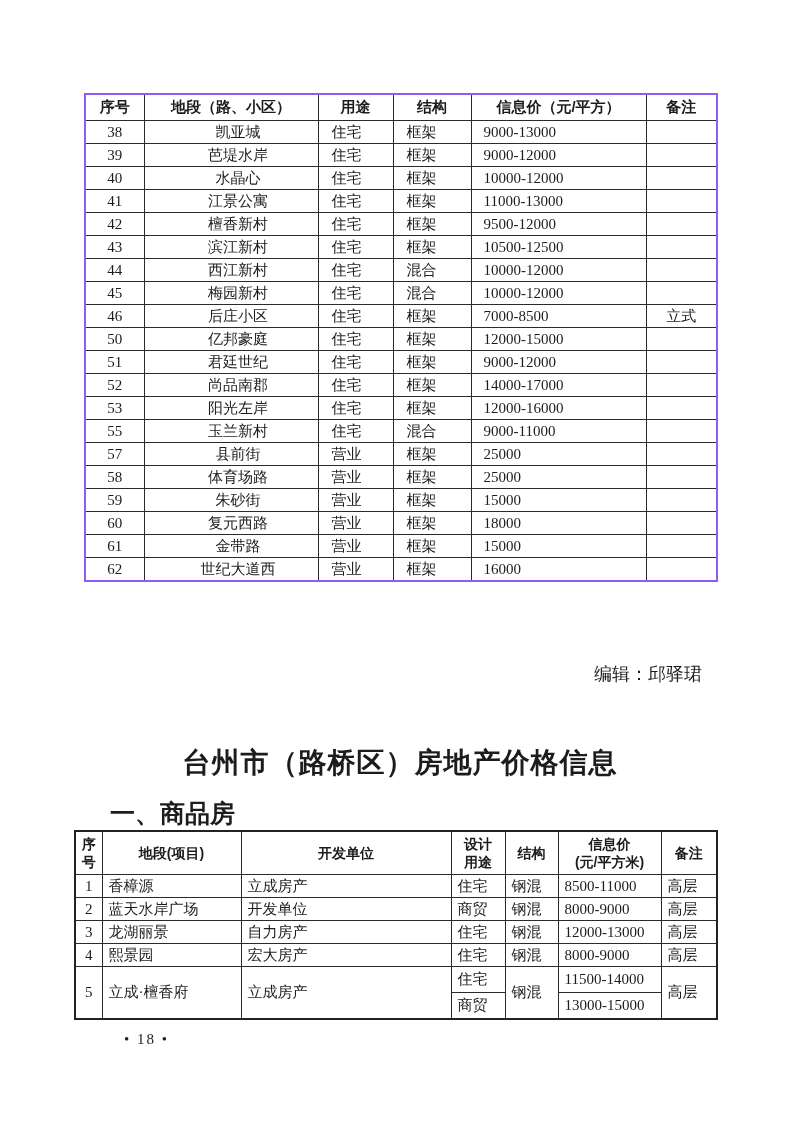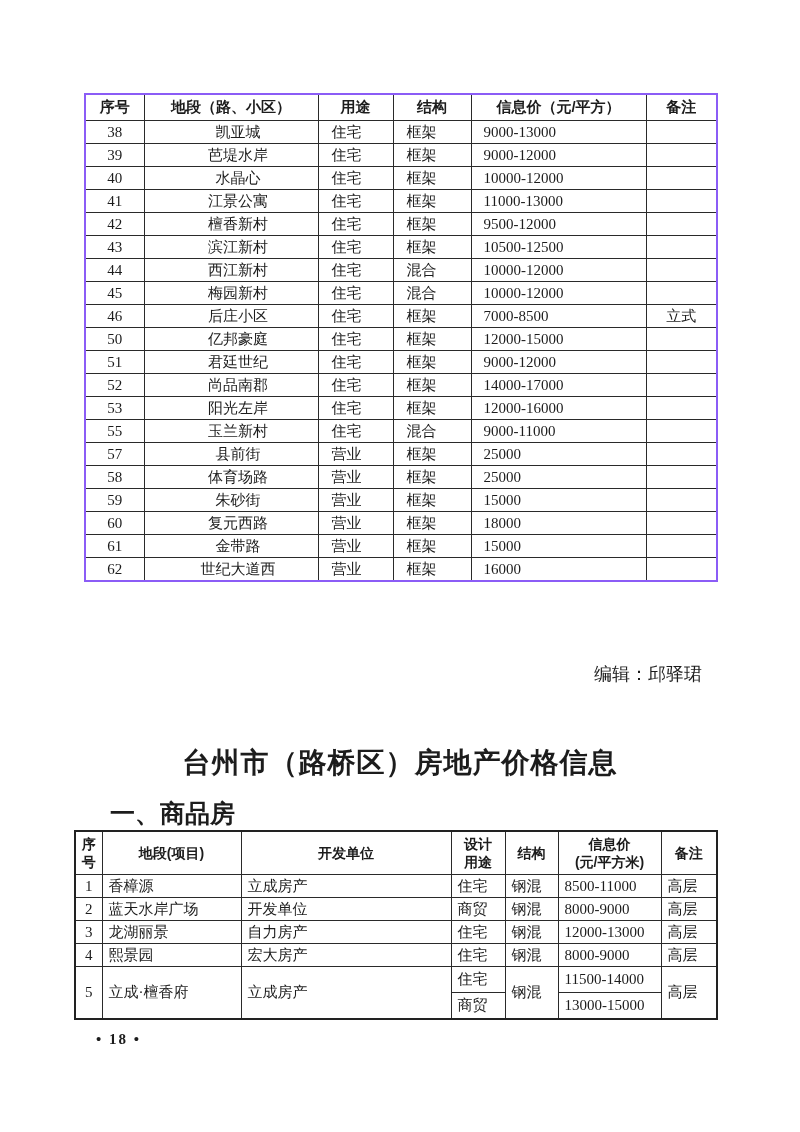--- a/index.html
+++ b/index.html
@@ -100,25 +100,24 @@
   #table2 td {
     font-size: 15px;
     height: 22px;
   }
   #table2 tr.sub-row td { height: 25px; }
   .t2-center { text-align: center; }
   .t2-left   { text-align: left; padding-left: 6px; }
   
   #page-number {
     position: absolute;
-    left: 96px;
+    left: 124px;
     top: 1031px;
     font-size: 15px;
     letter-spacing: 2px;
-    font-weight: bold;
   }
 </style>
 </head>
 <body>
 
 <table id="table1">
   <colgroup>
     <col style="width:59px">
       <col style="width:174px">
       <col style="width:75px">

